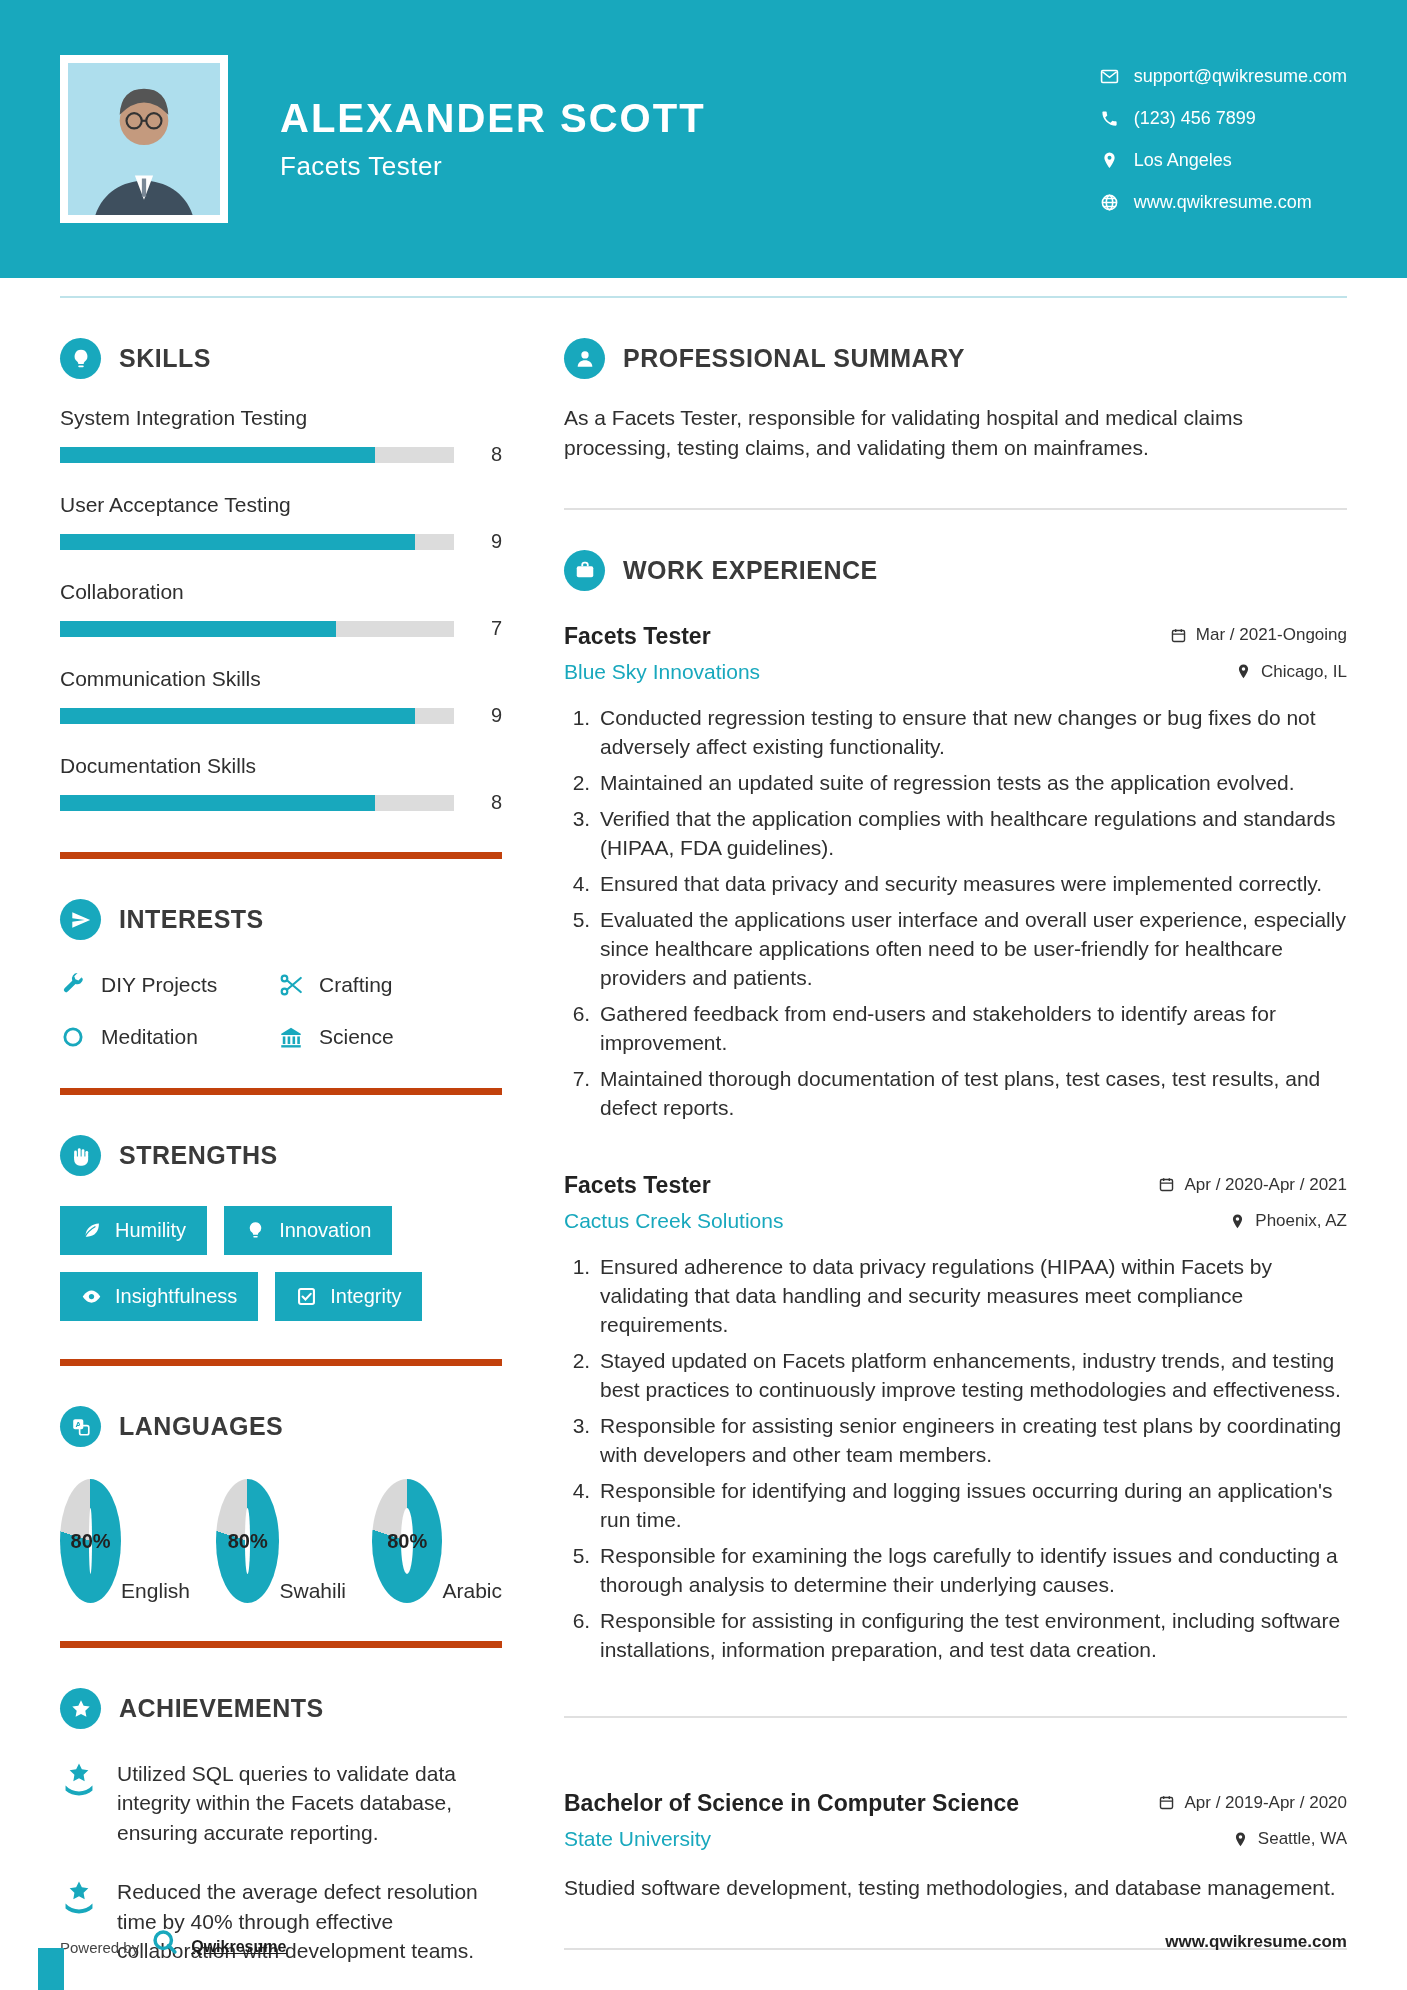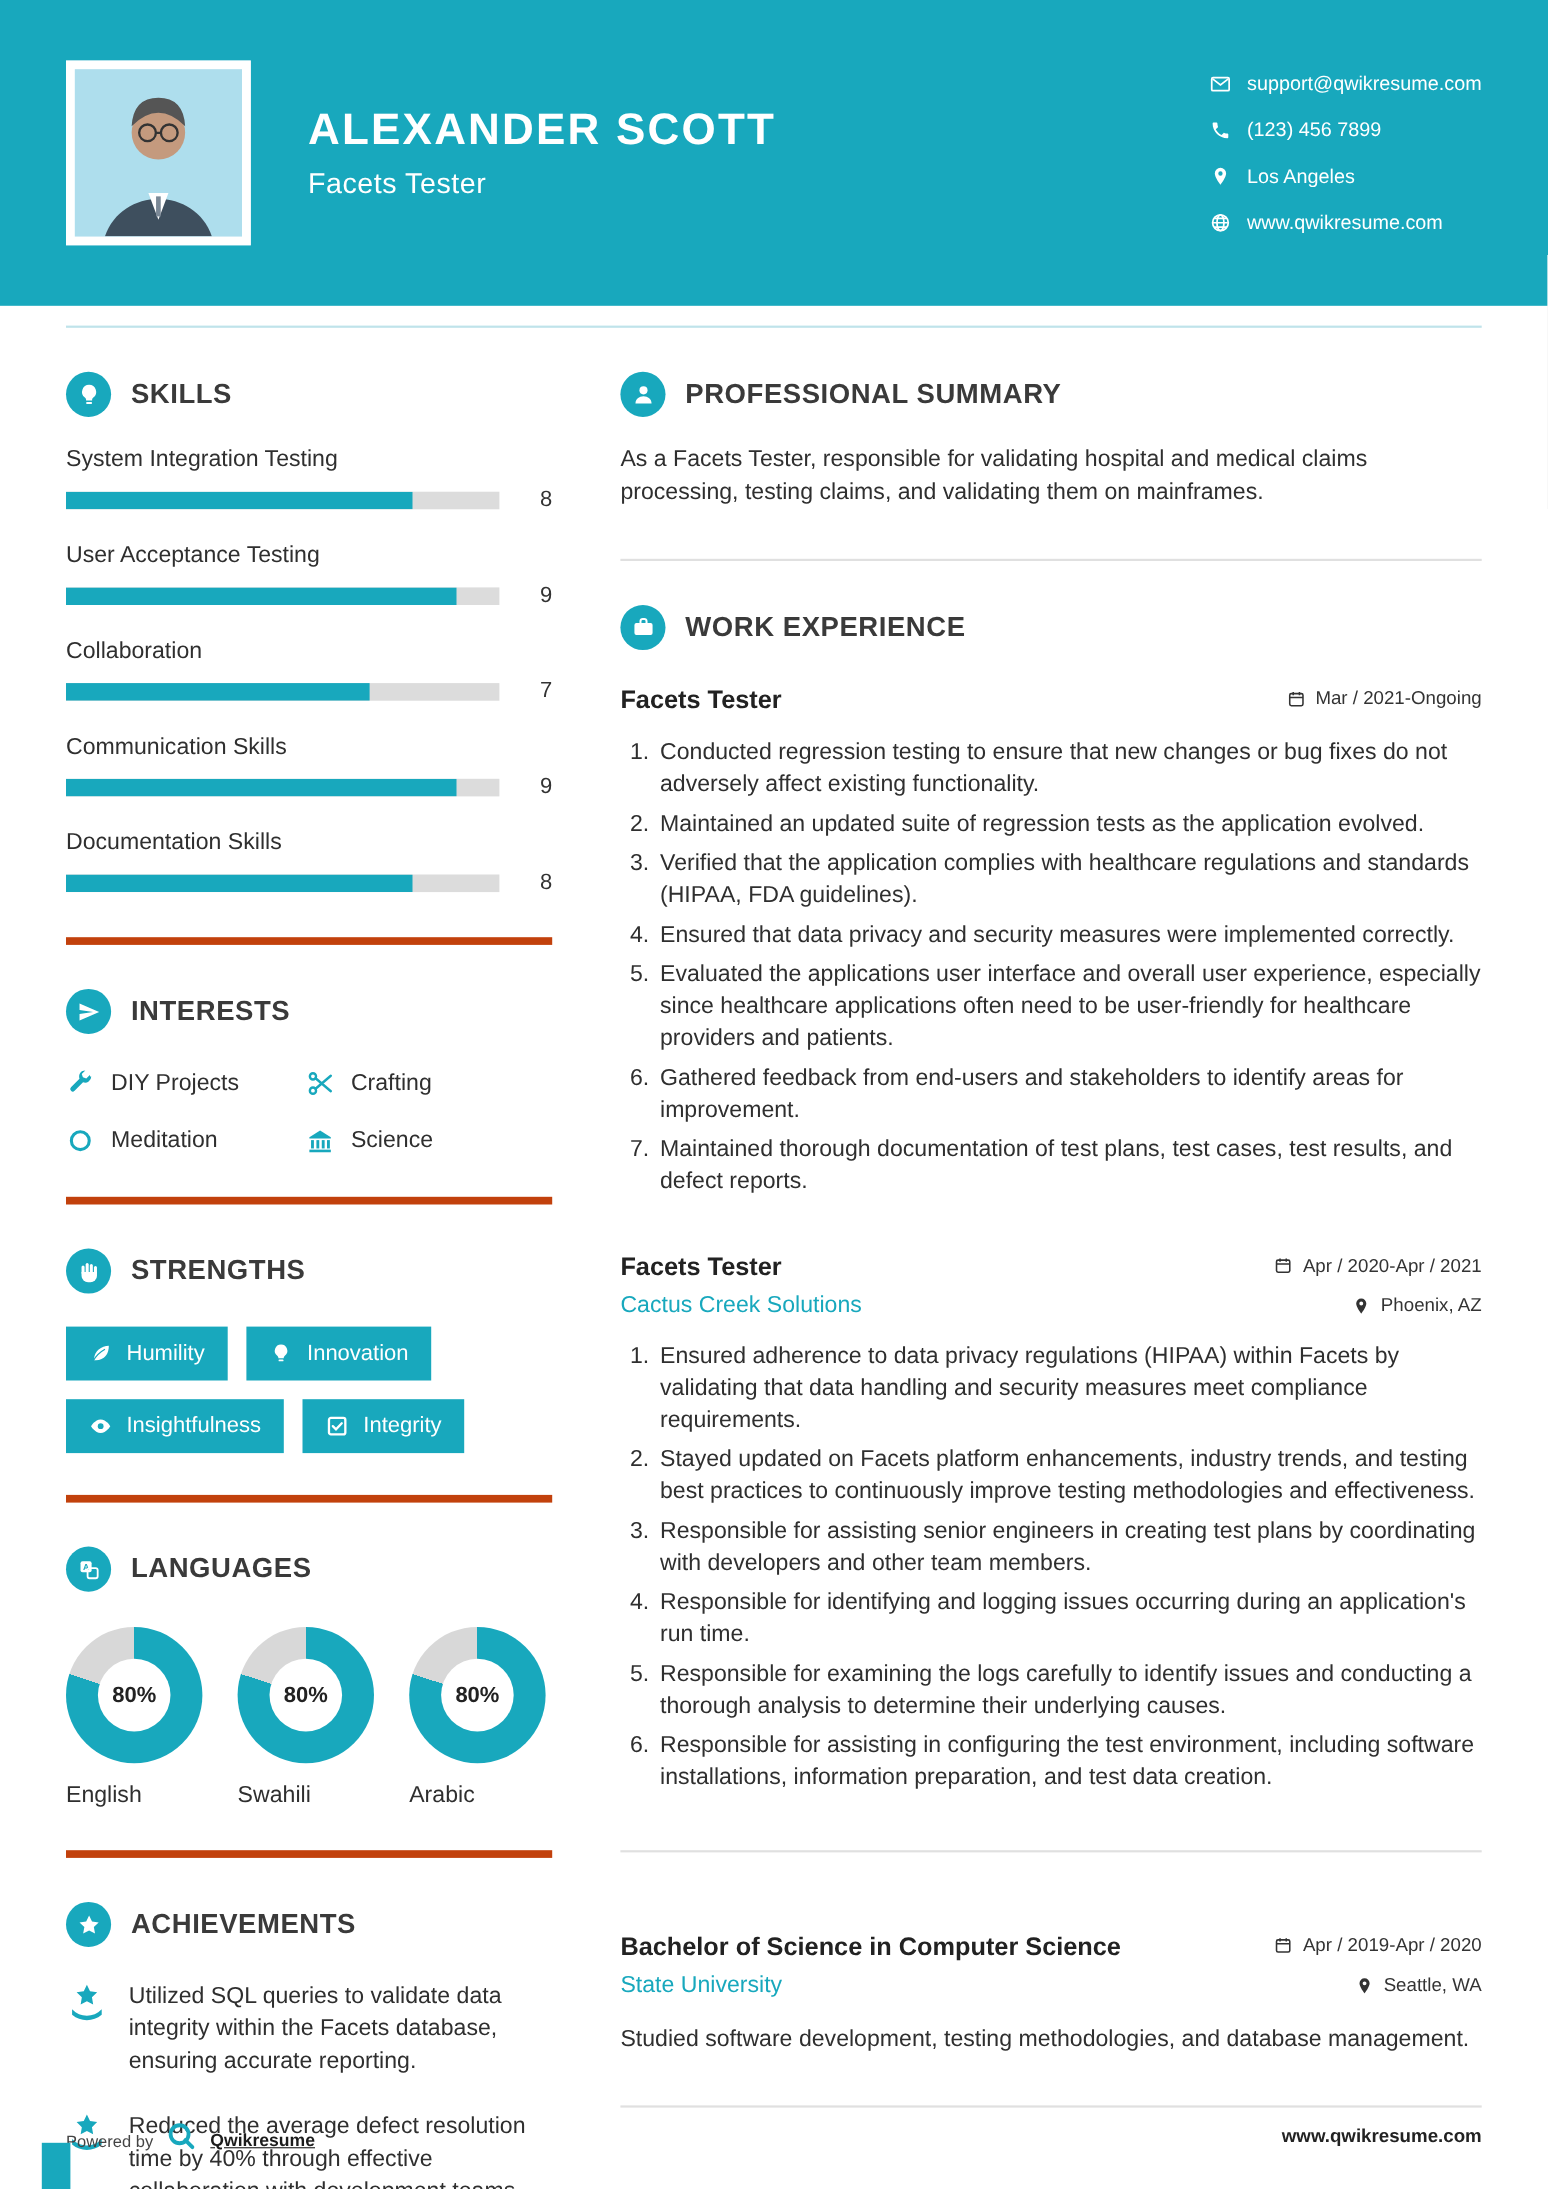--- a/index.html
+++ b/index.html
@@ -47,21 +47,21 @@
   .int-item{display:flex;align-items:center;gap:15px;font-size:21px;color:#2f2f2f}
   .int-item svg{width:26px;height:26px;color:#18A8BD;flex:none}
 
   
   .badges{margin-top:30px;display:flex;flex-wrap:wrap;gap:17px}
   .badge{display:inline-flex;align-items:center;gap:13px;background:#18A8BD;color:#fff;font-size:20px;padding:13px 21px}
   .badge svg{width:21px;height:21px;flex:none}
 
   
   .langs{display:flex;gap:26px;margin-top:32px}
-  .lang{display:flex;flex-direction:column;align-items:flex-start;width:130px}
+  .lang{display:flex;align-items:flex-end;width:130px}
   .donut{width:124px;height:124px;border-radius:50%;position:relative;background:#dcdcdc}
   .hole{position:absolute;inset:29px;background:#fff;border-radius:50%;display:flex;align-items:center;justify-content:center}
   .hole span{font-size:20px;font-weight:bold;color:#222}
   .lang-name{margin-top:17px;font-size:21px;color:#2f2f2f}
 
   
   .ach-item{display:flex;align-items:flex-start;gap:19px;margin-top:30px;font-size:21px;line-height:1.4;color:#2f2f2f}
   .ach-item svg{width:38px;height:38px;color:#18A8BD;flex:none;margin-top:2px}
 
   
@@ -403,20 +403,29 @@
           <div class="job-head">
             <span class="job-title-text">Facets Tester</span>
             <span class="meta">
               <svg viewBox="0 0 24 24">
                   <rect x="3.5" y="5" width="17" height="15.5" rx="2" fill="none" stroke="currentColor" stroke-width="2"></rect>
                   <path d="M3.5 10h17M8 3v4M16 3v4" fill="none" stroke="currentColor" stroke-width="2"></path>
                 </svg>
               <span>Mar / 2021-Ongoing</span>
             </span>
           </div>
+          <div class="job-sub">
+            <span class="company">Blue Sky Innovations</span>
+            <span class="meta">
+              <svg viewBox="0 0 24 24">
+                  <path d="M12 2a6.5 6.5 0 0 0-6.5 6.5C5.5 13 12 21.5 12 21.5s6.5-8.5 6.5-13A6.5 6.5 0 0 0 12 2zm0 9a2.5 2.5 0 1 1 0-5 2.5 2.5 0 0 1 0 5z" fill="currentColor"></path>
+                </svg>
+              <span>Chicago, IL</span>
+            </span>
+          </div>
           <ol class="bullets">
             <li>Conducted regression testing to ensure that new changes or bug fixes do not adversely affect existing functionality.</li>
             <li>Maintained an updated suite of regression tests as the application evolved.</li>
             <li>Verified that the application complies with healthcare regulations and standards (HIPAA, FDA guidelines).</li>
             <li>Ensured that data privacy and security measures were implemented correctly.</li>
             <li>Evaluated the applications user interface and overall user experience, especially since healthcare applications often need to be user-friendly for healthcare providers and patients.</li>
             <li>Gathered feedback from end-users and stakeholders to identify areas for improvement.</li>
             <li>Maintained thorough documentation of test plans, test cases, test results, and defect reports.</li>
           </ol>
         </div>

